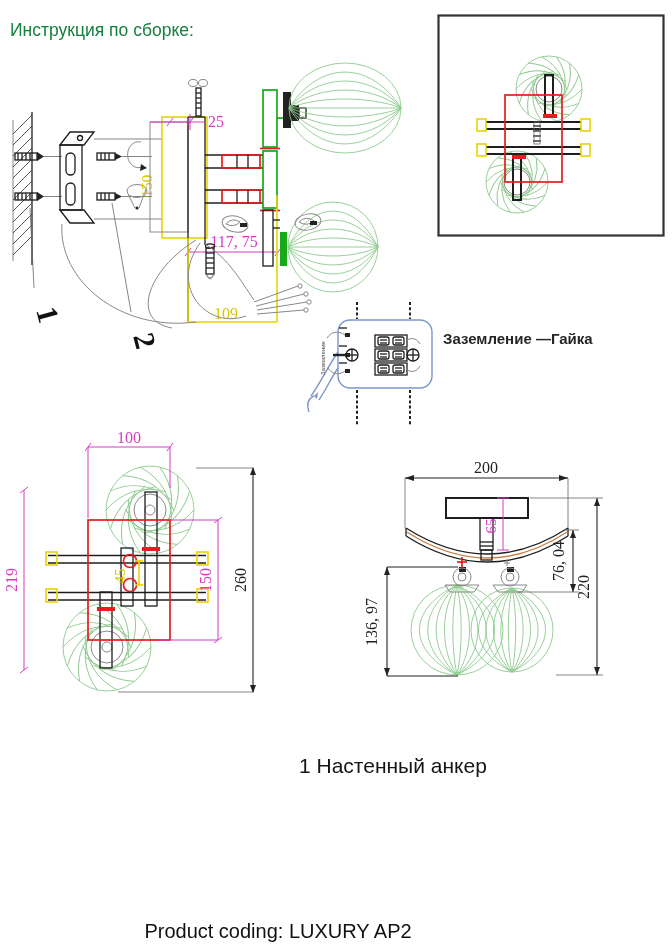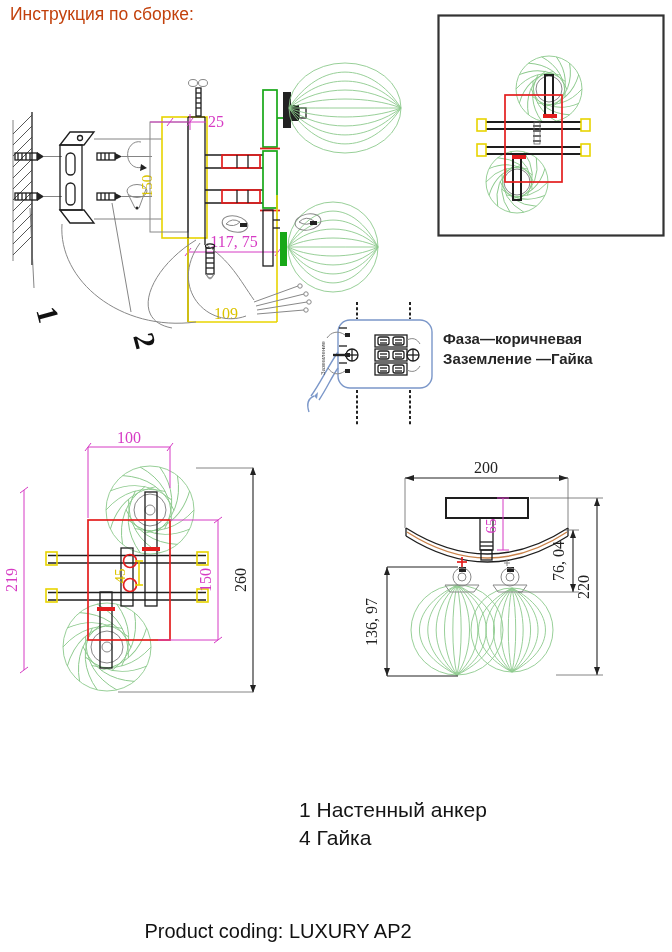--- a/index.html
+++ b/index.html
@@ -1,21 +1,21 @@
 <!DOCTYPE html>
 <html><head>
 <meta charset="utf-8">
 <style>
   html,body{margin:0;padding:0;}
   body{width:672px;height:952px;position:relative;background:#fff;overflow:hidden;
        font-family:"Liberation Sans",sans-serif;color:#111;}
   .abs{position:absolute;}
-  #title{left:10px;top:4px;font-size:17.5px;color:#c2410c;}
+  #title{left:10px;top:20px;font-size:17.5px;color:#15803d;}
   #legend{left:443px;top:329px;font-size:15px;line-height:19.5px;color:#262626;font-weight:600;}
-  #parts{left:299px;top:752px;font-size:21px;line-height:27.6px;color:#151515;margin-top:44px;}
+  #parts{left:299px;top:752px;font-size:21px;line-height:27.6px;color:#151515;}
   #footer{left:0;top:920px;width:556px;text-align:center;font-size:20px;color:#111;}
   svg{position:absolute;overflow:visible;}
   
   .blk{stroke:#1e1e1e;fill:none;stroke-width:1.3}
   .blk2{stroke:#1e1e1e;fill:none;stroke-width:2}
   .blkf{fill:#222;stroke:none}
   .thin{stroke:#666;fill:none;stroke-width:.8}
   .gray{stroke:#888;fill:none;stroke-width:1}
   .red{stroke:#e31e1e;fill:none;stroke-width:1.7}
   .redf{fill:#e31e1e;stroke:none}
@@ -393,21 +393,20 @@
     <path d="M40,71 C33,76 27,74 23,68" class="gray" stroke-width="1.8"></path>
     <line x1="34" y1="28" x2="42" y2="28" class="blk"></line>
     <line x1="34" y1="46" x2="42" y2="46" class="blk"></line>
     <line x1="34" y1="63" x2="42" y2="63" class="blk"></line>
     <path d="M102,40 C108,37 112,39 115,44" class="gray" stroke-width="1.6"></path>
     <path d="M102,70 C108,73 112,71 115,66" class="gray" stroke-width="1.6"></path>
   </g>
 </svg>
 
 <div class="abs" id="legend">
-  <div>Фаза—коричневая</div>
   <div>Заземление —Гайка</div>
 </div>
 
 <svg style="left:0;top:430px" width="280" height="300" viewBox="0 0 280 300">
 
   <circle cx="150" cy="80" r="16" class="gray"></circle>
   <circle cx="150" cy="80" r="5" class="gray"></circle>
   <g transform="translate(150,80)" data-swirl="{&quot;r&quot;:44,&quot;n&quot;:14}">
       <circle r="44"></circle>
       <path d="M44,0 Q19.8,27.28 -15.399999999999999,18.48" transform="rotate(0)"></path>
@@ -613,16 +612,15 @@
     <line x1="27" y1="127" x2="98" y2="127" stroke="#222" stroke-width="1.1"></line>
     <line x1="27" y1="236" x2="98" y2="236" stroke="#222" stroke-width="1.1"></line>
     <path d="M24,135 L27,127 L30,135 Z" class="blkf"></path>
     <path d="M24,228 L27,236 L30,228 Z" class="blkf"></path>
   </g>
   <text x="17" y="182" class="dimb t-blk" text-anchor="middle" transform="rotate(-90 17 182)">136, 97</text>
 </svg>
 
 <div class="abs" id="parts">
   <div>1 Настенный анкер</div>
-  <div>4 Гайка</div>
 </div>
 
 <div class="abs" id="footer">Product coding: LUXURY AP2</div>
 
 </body></html>

